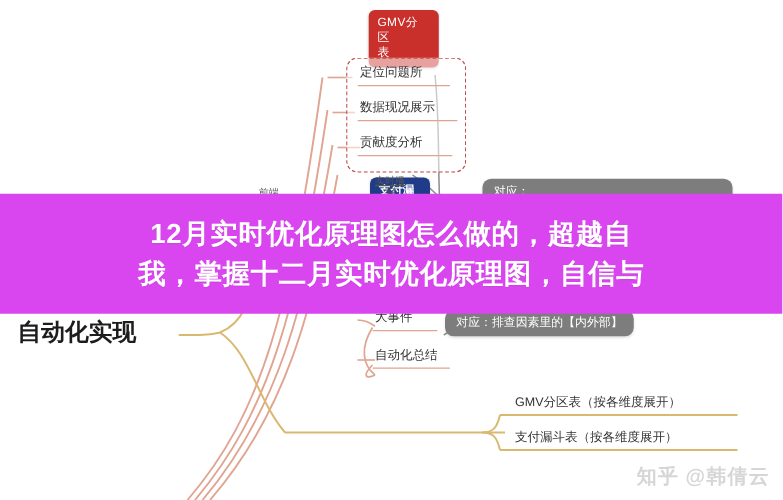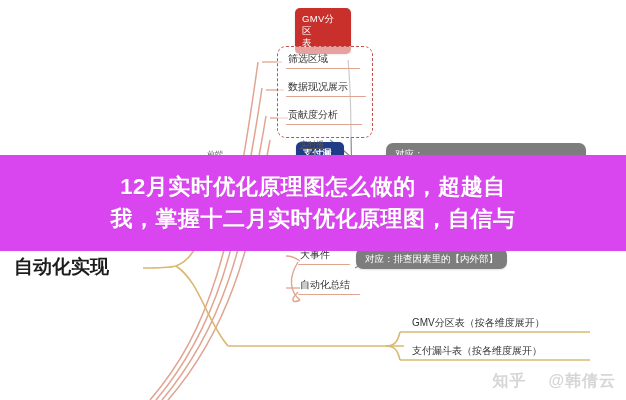--- a/index.html
+++ b/index.html
@@ -77,21 +77,21 @@
     font-size:22px;line-height:32px;
     text-align:center;letter-spacing:.5px;
     padding:0 8px;
     text-shadow:0 1px 1px rgba(0,0,0,.06);
     white-space:pre-line;
   }
 
   
   #watermark{
     position:absolute;right:10px;bottom:8px;
-    display:flex;align-items:center;gap:22px;
+    display:flex;align-items:center;gap:5px;
     color:#c8c8c8;font-size:16px;font-weight:700;
     letter-spacing:1px;opacity:.85;
   }
   #watermark .zh-logo{font-size:16px;font-weight:700;color:#cfcfcf;}
   #watermark .handle{font-size:16px;font-weight:700;color:#cfcfcf;}
 </style>
 </head>
 <body>
 
 <div id="stage">
@@ -131,21 +131,21 @@
     </svg>
 
     <div class="node card-red" style="left:295px;top:8px;width:56px;">
       <span style="white-space:pre-line;">GMV分区
 表</span>
     </div>
 
     <div class="node group-dashed" style="left:277px;top:46px;width:96px;height:92px;"></div>
 
     <div class="node leaf" style="left:288px;top:52px;">
-      <span>筛选区域</span>
+      <span>定位问题所</span>
     </div>
     <div class="underline" style="left:286px;top:68px;width:74px;"></div>
 
     <div class="node leaf" style="left:288px;top:80px;">
       <span>数据现况展示</span>
     </div>
     <div class="underline" style="left:286px;top:96px;width:80px;"></div>
 
     <div class="node leaf" style="left:288px;top:108px;">
       <span>贡献度分析</span>

